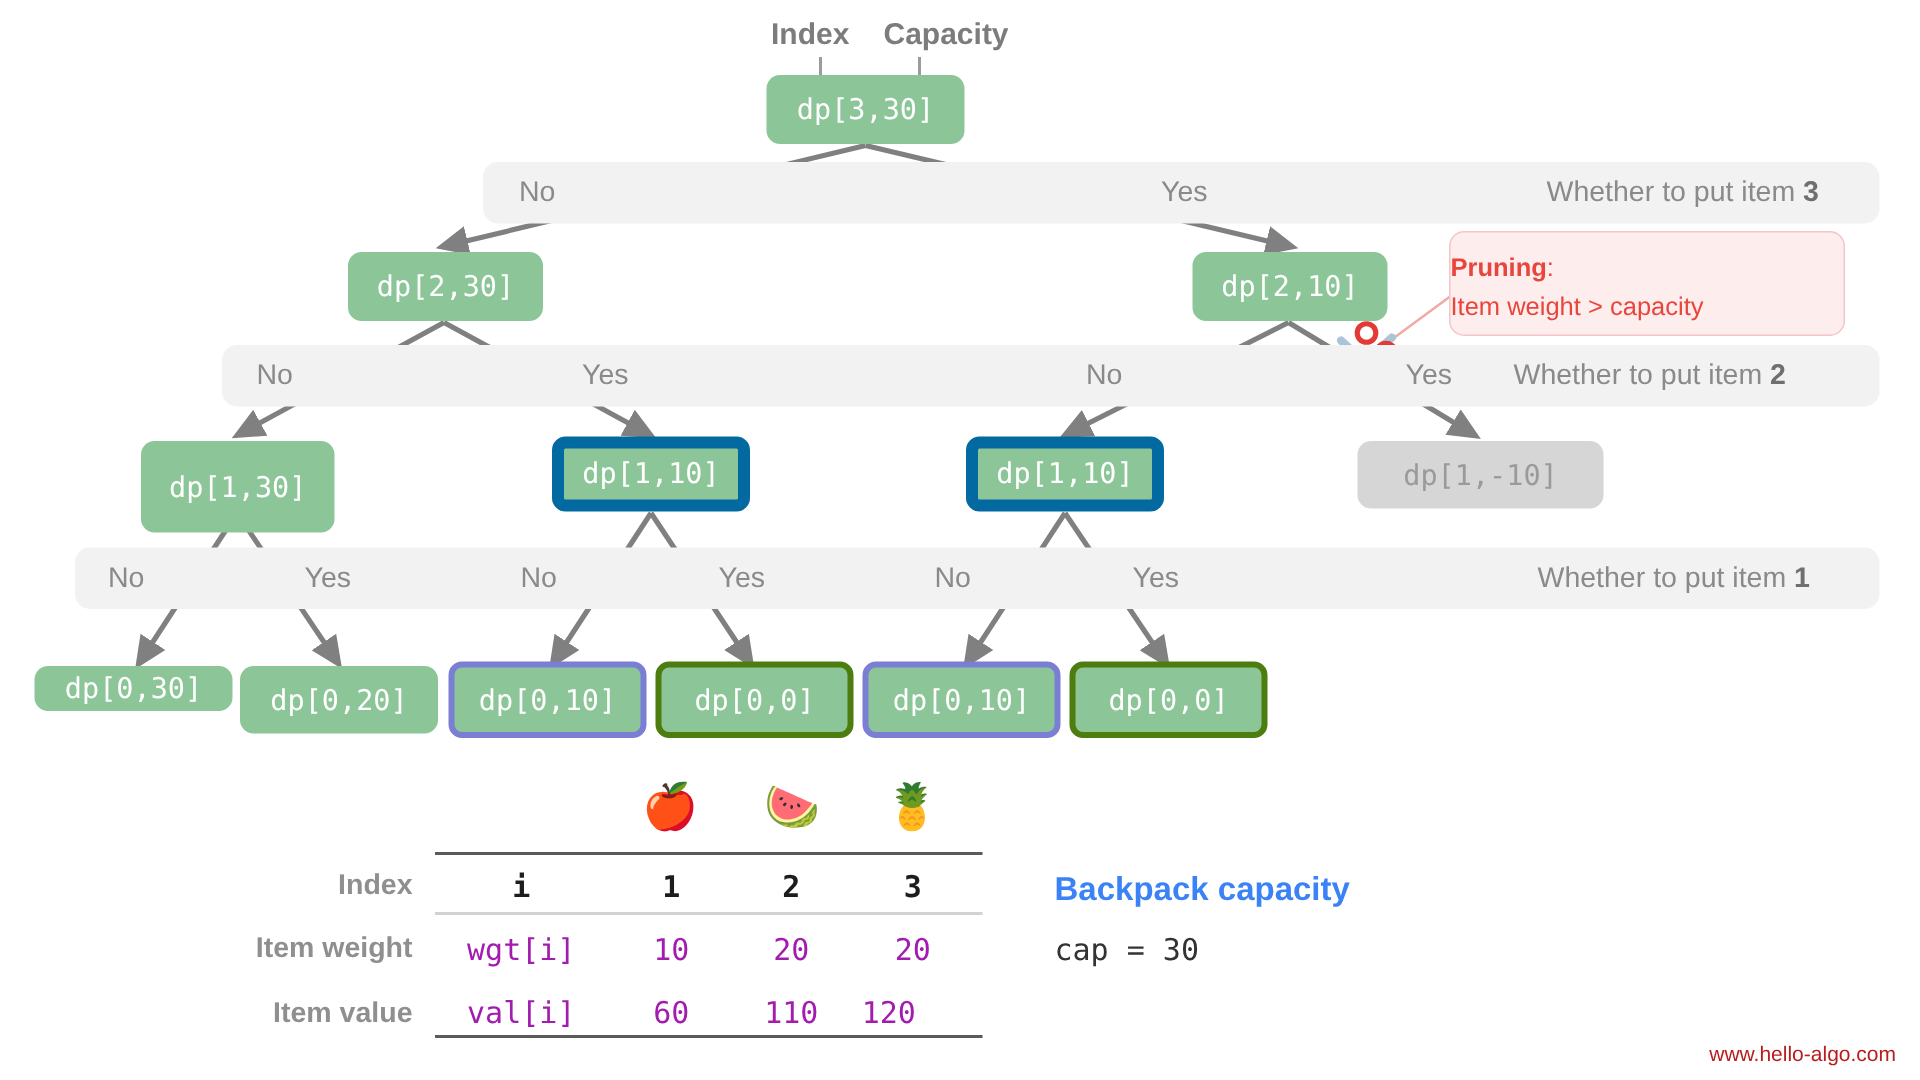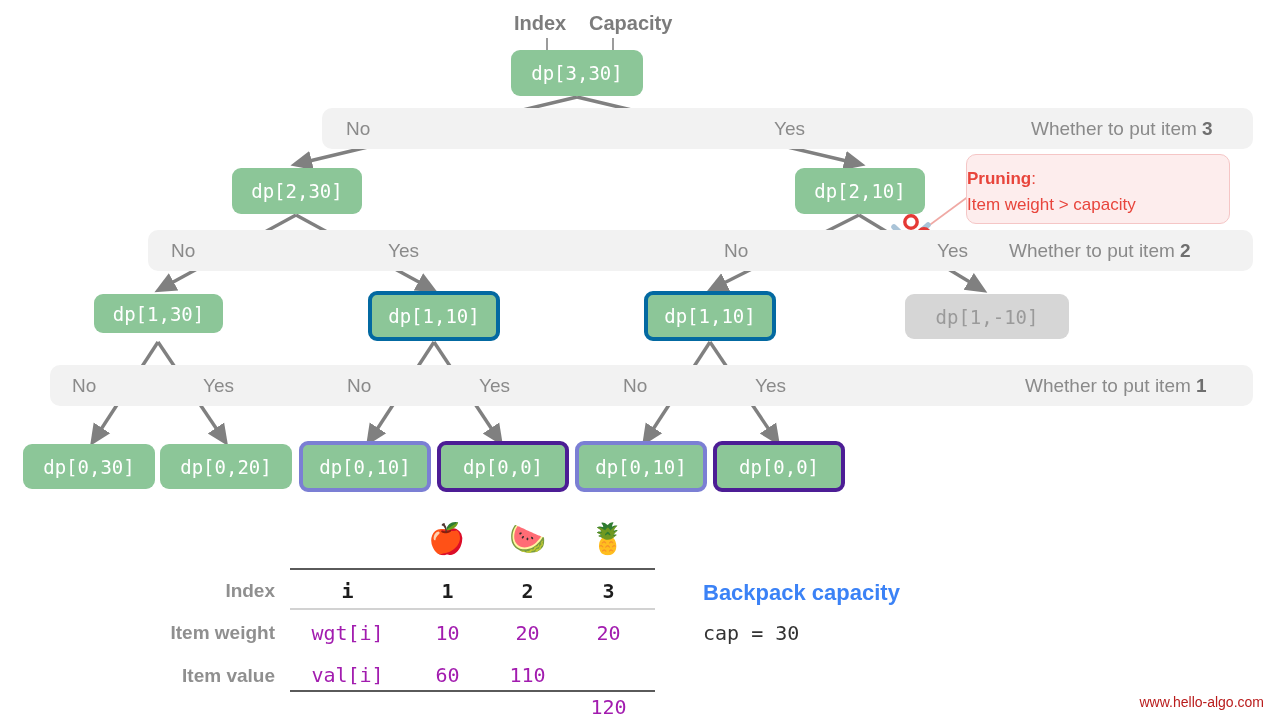--- a/index.html
+++ b/index.html
@@ -41,23 +41,23 @@
     border-radius: 9px;
     color: #ffffff;
     font-family: "DejaVu Sans Mono", monospace;
     font-size: 19px;
     letter-spacing: 0px;
     display: flex;
     align-items: center;
     justify-content: center;
     white-space: nowrap;
   }
-  .node.orange { border: 4px solid #0369a1; }
+  .node.orange { border: 8px solid #0369a1; }
   .node.purple { border: 4px solid #7b7fd4; }
-  .node.blue   { border: 4px solid #4c1d95; }
+  .node.blue   { border: 4px solid #4d7c0f; }
   .node.muted  { background: #d6d6d6; color: #9a9a9a; }
 
   
   .callout {
     position: absolute;
     box-sizing: border-box;
     background: #fdeded;
     border: 1.5px solid #f5c6c6;
     border-radius: 10px;
     padding: 11px 14px 12px 0;
@@ -195,35 +195,35 @@
     <div class="line">Item weight &gt; capacity</div>
   </div>
 
   <div class="band" style="left:148px; top:230px; width:1105px; height:41px;"></div>
   <div class="band-label" style="left:171px; top:241px;">No</div>
   <div class="band-label" style="left:388px; top:241px;">Yes</div>
   <div class="band-label" style="left:724px; top:241px;">No</div>
   <div class="band-label" style="left:937px; top:241px;">Yes</div>
   <div class="band-label right" style="left:1009px; top:241px;"><span>Whether to put item </span><b>2</b></div>
 
-  <div class="node" style="left:94px; top:294px; width:129px; height:39px;">dp[1,30]</div>
+  <div class="node" style="left:94px; top:294px; width:129px; height:61px;">dp[1,30]</div>
   <div class="node orange" style="left:368px; top:291px; width:132px; height:50px;">dp[1,10]</div>
   <div class="node orange" style="left:644px; top:291px; width:132px; height:50px;">dp[1,10]</div>
   <div class="node muted" style="left:905px; top:294px; width:164px; height:45px;">dp[1,-10]</div>
 
   <div class="band" style="left:50px; top:365px; width:1203px; height:41px;"></div>
   <div class="band-label" style="left:72px; top:376px;">No</div>
   <div class="band-label" style="left:203px; top:376px;">Yes</div>
   <div class="band-label" style="left:347px; top:376px;">No</div>
   <div class="band-label" style="left:479px; top:376px;">Yes</div>
   <div class="band-label" style="left:623px; top:376px;">No</div>
   <div class="band-label" style="left:755px; top:376px;">Yes</div>
   <div class="band-label right" style="left:1025px; top:376px;"><span>Whether to put item </span><b>1</b></div>
 
-  <div class="node" style="left:23px; top:444px; width:132px; height:45px;">dp[0,30]</div>
+  <div class="node" style="left:23px; top:444px; width:132px; height:30px;">dp[0,30]</div>
   <div class="node" style="left:160px; top:444px; width:132px; height:45px;">dp[0,20]</div>
   <div class="node purple" style="left:299px; top:441px; width:132px; height:51px;">dp[0,10]</div>
   <div class="node blue" style="left:437px; top:441px; width:132px; height:51px;">dp[0,0]</div>
   <div class="node purple" style="left:575px; top:441px; width:132px; height:51px;">dp[0,10]</div>
   <div class="node blue" style="left:713px; top:441px; width:132px; height:51px;">dp[0,0]</div>
 
   <div class="emoji" style="left:427px; top:524px;">🍎</div>
   <div class="emoji" style="left:508px; top:524px;">🍉</div>
   <div class="emoji" style="left:588px; top:524px;">🍍</div>
 
@@ -241,19 +241,19 @@
   <div class="tbl-cell hdr" style="left:561px; top:579px; width:95px;">3</div>
 
   <div class="tbl-cell" style="left:300px; top:621px; width:95px;">wgt[i]</div>
   <div class="tbl-cell" style="left:400px; top:621px; width:95px;">10</div>
   <div class="tbl-cell" style="left:480px; top:621px; width:95px;">20</div>
   <div class="tbl-cell" style="left:561px; top:621px; width:95px;">20</div>
 
   <div class="tbl-cell" style="left:300px; top:663px; width:95px;">val[i]</div>
   <div class="tbl-cell" style="left:400px; top:663px; width:95px;">60</div>
   <div class="tbl-cell" style="left:480px; top:663px; width:95px;">110</div>
-  <div class="tbl-cell" style="left:561px; top:663px; width:95px;margin-top:32px;">120</div>
+  <div class="tbl-cell" style="left:545px; top:663px; width:95px;">120</div>
 
   <div class="cap-title" style="left:703px; top:580px;">Backpack capacity</div>
   <div class="cap-val" style="left:703px; top:621px;">cap = 30</div>
 
   <div class="watermark">www.hello-algo.com</div>
 </div>
 
 </body></html>

